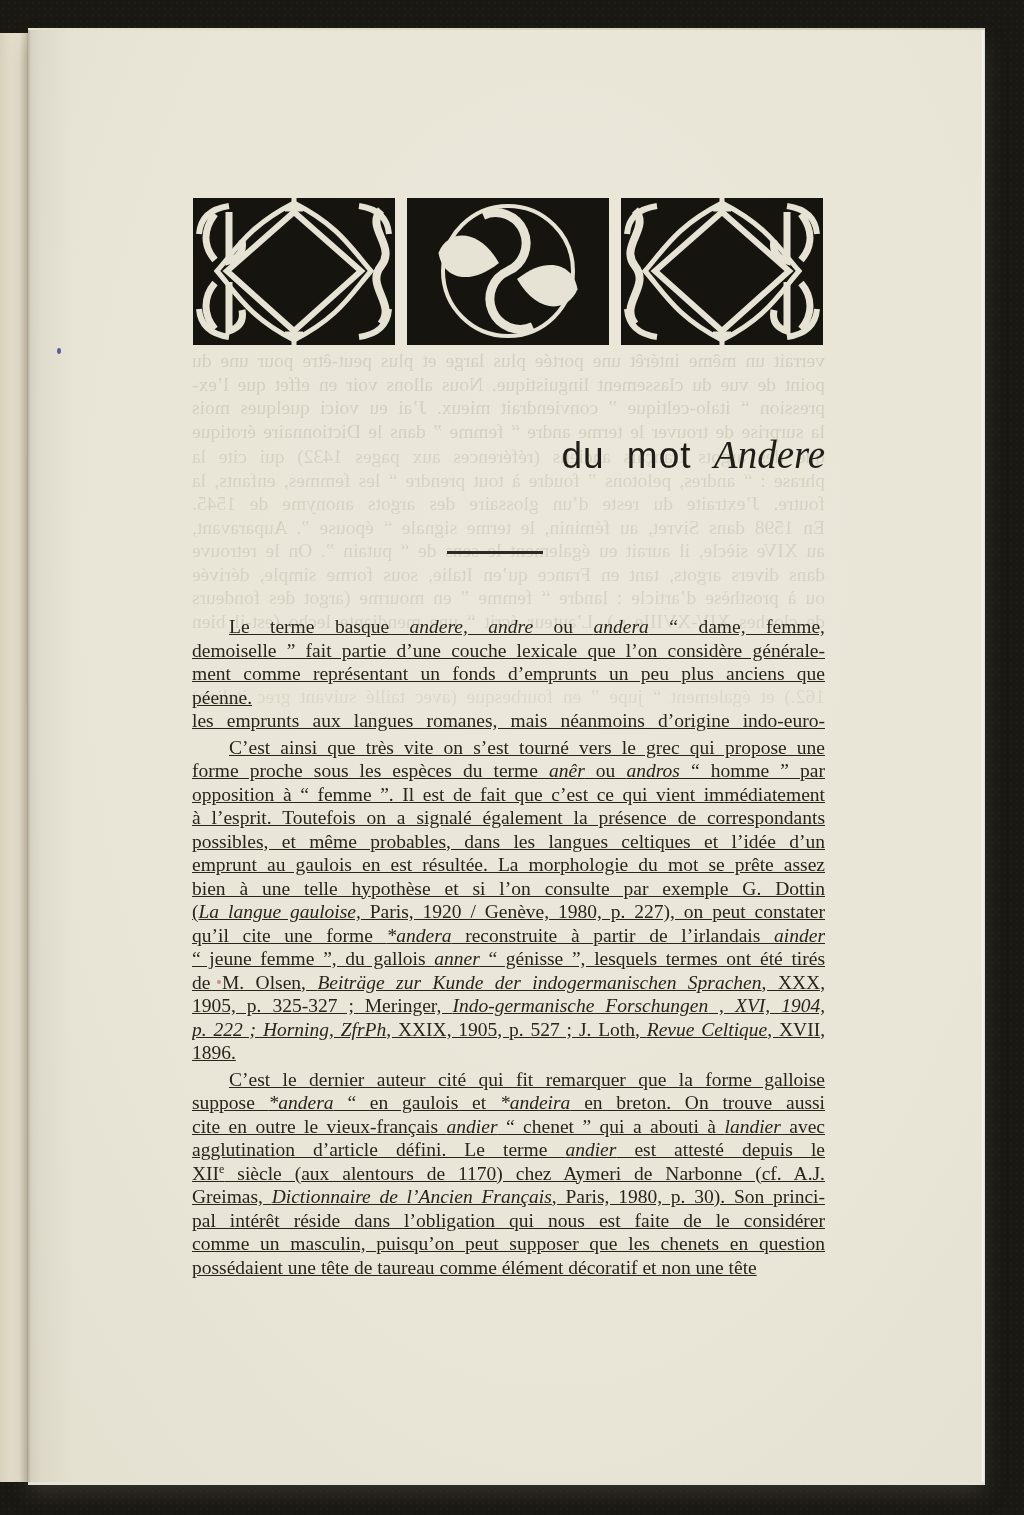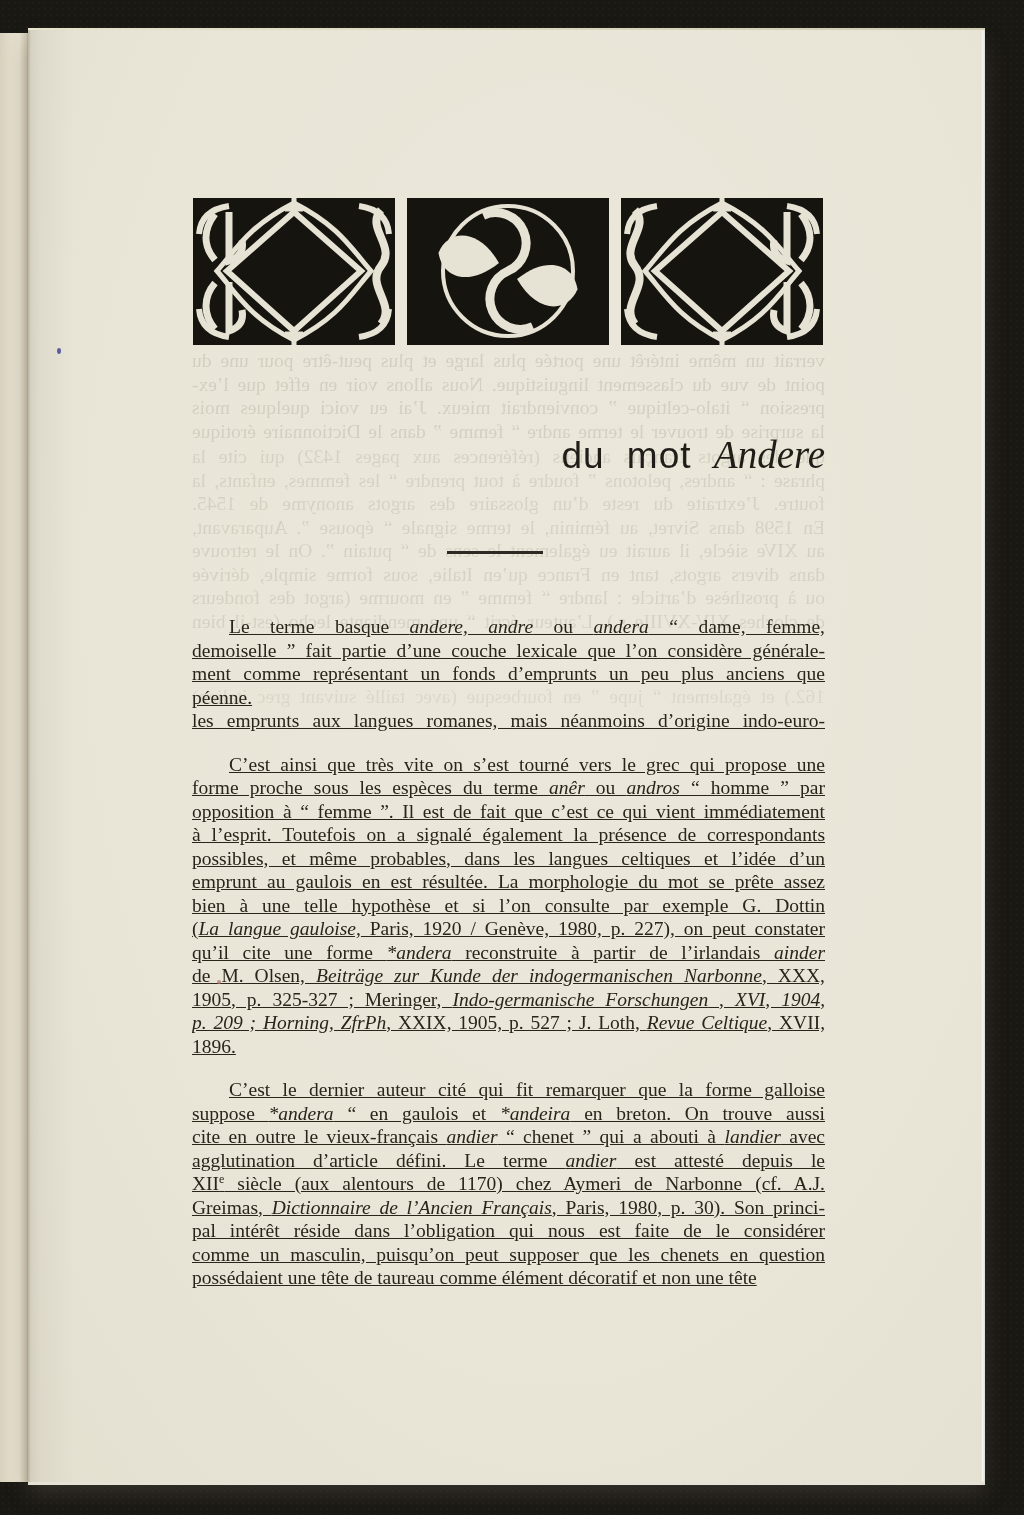--- a/index.html
+++ b/index.html
@@ -54,21 +54,21 @@
   .title .ital{font-family:"Liberation Serif", serif;font-style:italic;font-size:39px;letter-spacing:0;}
   .title-rule{
     position:absolute;left:419px;top:521px;width:96px;height:3px;background:#2d2a24;z-index:3;
   }
 
   .bodytext{
     position:absolute;left:164px;top:585px;width:633px;z-index:3;
     font-size:19.5px;line-height:23.5px;color:#292519;text-decoration:underline;
   }
   .para{margin:0;}
-  .para + .para{margin-top:20px;}
+  .para + .para{margin-top:3px;}
   .tline{height:23.5px;overflow:hidden;text-align:justify;}
   .tline::after{content:"";display:inline-block;width:100%;height:0;}
   .tline.lastline{text-align:left;}
   .tline.lastline::after{content:none;}
   .tline.indent{text-indent:37px;}
   .it{font-style:italic;}
   .sup{font-size:12px;vertical-align:7px;line-height:0;}
 
   .speck{position:absolute;border-radius:50%;z-index:4;}
   .speck-blue{left:29px;top:318px;width:4px;height:6px;background:#5a5f9e;}
@@ -163,23 +163,24 @@
       <div class="para">
         <div class="tline indent"><span>C’est ainsi que très vite on s’est tourné vers le grec qui propose une</span></div>
         <div class="tline"><span>forme proche sous les espèces du terme </span><span class="it">anêr</span><span> ou </span><span class="it">andros</span><span> “ homme ” par</span></div>
         <div class="tline"><span>opposition à “ femme ”. Il est de fait que c’est ce qui vient immédiatement</span></div>
         <div class="tline"><span>à l’esprit. Toutefois on a signalé également la présence de correspondants</span></div>
         <div class="tline"><span>possibles, et même probables, dans les langues celtiques et l’idée d’un</span></div>
         <div class="tline"><span>emprunt au gaulois en est résultée. La morphologie du mot se prête assez</span></div>
         <div class="tline"><span>bien à une telle hypothèse et si l’on consulte par exemple G. Dottin</span></div>
         <div class="tline"><span>(</span><span class="it">La langue gauloise,</span><span> Paris, 1920 / Genève, 1980, p. 227), on peut constater</span></div>
         <div class="tline"><span>qu’il cite une forme </span><span class="it">*andera</span><span> reconstruite à partir de l’irlandais </span><span class="it">ainder</span></div>
-        <div class="tline"><span>de M. Olsen, </span><span class="it">Beiträge zur Kunde der indogermanischen Narbonne</span><span>, XXX,</span></div>
+        <div class="tline"><span>“ jeune femme ”, du gallois </span><span class="it">anner</span><span> “ génisse ”, lesquels termes ont été tirés</span></div>
+        <div class="tline"><span>de M. Olsen, </span><span class="it">Beiträge zur Kunde der indogermanischen Sprachen</span><span>, XXX,</span></div>
         <div class="tline"><span>1905, p. 325-327 ; Meringer, </span><span class="it">Indo-germanische Forschungen</span><span> , </span><span class="it">XVI, 1904,</span></div>
-        <div class="tline"><span class="it">p. 209 ; Horning, ZfrPh</span><span>, XXIX, 1905, p. 527 ; J. Loth, </span><span class="it">Revue Celtique</span><span>, XVII,</span></div>
+        <div class="tline"><span class="it">p. 222 ; Horning, ZfrPh</span><span>, XXIX, 1905, p. 527 ; J. Loth, </span><span class="it">Revue Celtique</span><span>, XVII,</span></div>
         <div class="tline lastline"><span>1896.</span></div>
       </div>
       <div class="para">
         <div class="tline indent"><span>C’est le dernier auteur cité qui fit remarquer que la forme galloise</span></div>
         <div class="tline"><span>suppose </span><span class="it">*andera</span><span> “ en gaulois et </span><span class="it">*andeira</span><span> en breton. On trouve aussi</span></div>
         <div class="tline"><span>cite en outre le vieux-français </span><span class="it">andier</span><span> “ chenet ” qui a abouti à </span><span class="it">landier</span><span> avec</span></div>
         <div class="tline"><span>agglutination d’article défini. Le terme </span><span class="it">andier</span><span> est attesté depuis le</span></div>
         <div class="tline"><span>XII</span><span class="sup">e</span><span> siècle (aux alentours de 1170) chez Aymeri de Narbonne (cf. A.J.</span></div>
         <div class="tline"><span>Greimas, </span><span class="it">Dictionnaire de l’Ancien Français</span><span>, Paris, 1980, p. 30). Son princi-</span></div>
         <div class="tline"><span>pal intérêt réside dans l’obligation qui nous est faite de le considérer</span></div>

